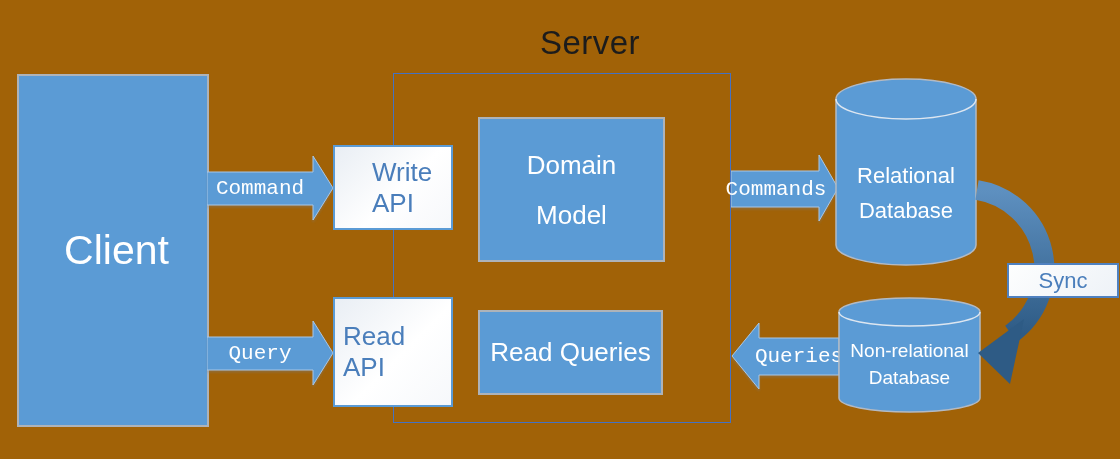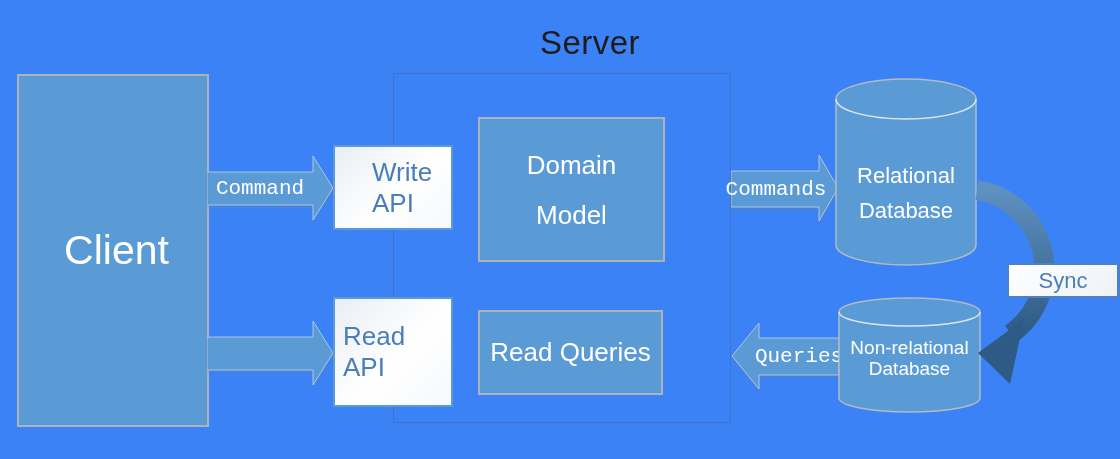--- a/index.html
+++ b/index.html
@@ -1,17 +1,17 @@
 <!DOCTYPE html>
 <html><head>
 <meta charset="utf-8">
 <style>
   html,body{margin:0;padding:0;background:#fff;}
   #canvas{
-    position:relative;width:1120px;height:459px;background:#3b82f6;
+    position:relative;width:1120px;height:459px;background:#a16207;
     font-family:"Liberation Sans",sans-serif;overflow:hidden;
   }
   .abs{position:absolute;}
   
   .diagram-title{
     left:440px;top:24px;width:300px;text-align:center;
     font-size:33px;color:#1c1c1c;letter-spacing:0.5px;
   }
   
   .server-rect{
@@ -43,21 +43,21 @@
   .arrow svg{display:block;filter:drop-shadow(0 2px 1px rgba(120,130,140,0.35));}
   .arrow-label{
     position:absolute;color:#ffffff;text-align:left;
     display:flex;align-items:center;justify-content:center;font-size:21px;font-family:Liberation Mono, monospace;
   }
   
   .cyl-label{
     position:absolute;color:#ffffff;text-align:center;
   }
   .rel-label{left:835px;top:158px;width:142px;font-size:22px;line-height:35px;}
-  .nonrel-label{left:838px;top:337px;width:143px;font-size:19px;line-height:21px;}
+  .nonrel-label{left:838px;top:337px;width:143px;font-size:19px;line-height:27px;}
   
   .sync-box{
     left:1007px;top:263px;width:112px;height:35px;box-sizing:border-box;
     border:2px solid #4f81c0;
     background:linear-gradient(135deg,#fdfefe 0%,#eef2f7 100%);
     display:flex;align-items:center;justify-content:center;
     font-size:22px;color:#4a7ebb;
   }
 </style>
 </head>
@@ -85,20 +85,21 @@
     <svg width="127" height="67">
       <polygon points="0,17 106,17 106,1 126,33 106,65 106,50 0,50" fill="#5b9bd5" stroke="#a9c7e6" stroke-width="1"></polygon>
     </svg>
     <div class="arrow-label" style="left:0;top:17px;width:106px;height:33px;">Command</div>
   </div>
 
   <div class="abs arrow" style="left:207px;top:320px;width:127px;height:67px;">
     <svg width="127" height="67">
       <polygon points="0,17 106,17 106,1 126,33 106,65 106,50 0,50" fill="#5b9bd5" stroke="#a9c7e6" stroke-width="1"></polygon>
     </svg>
+    <div class="arrow-label" style="left:0;top:17px;width:106px;height:33px;">Query</div>
   </div>
 
   <div class="abs arrow" style="left:731px;top:154px;width:108px;height:68px;">
     <svg width="108" height="68">
       <polygon points="0,17 88,17 88,1 107,34 88,67 88,53 0,53" fill="#5b9bd5" stroke="#a9c7e6" stroke-width="1"></polygon>
     </svg>
     <div class="arrow-label" style="left:0;top:17px;width:90px;height:36px;">Commands</div>
   </div>
 
   <div class="abs arrow" style="left:731px;top:322px;width:109px;height:68px;">

